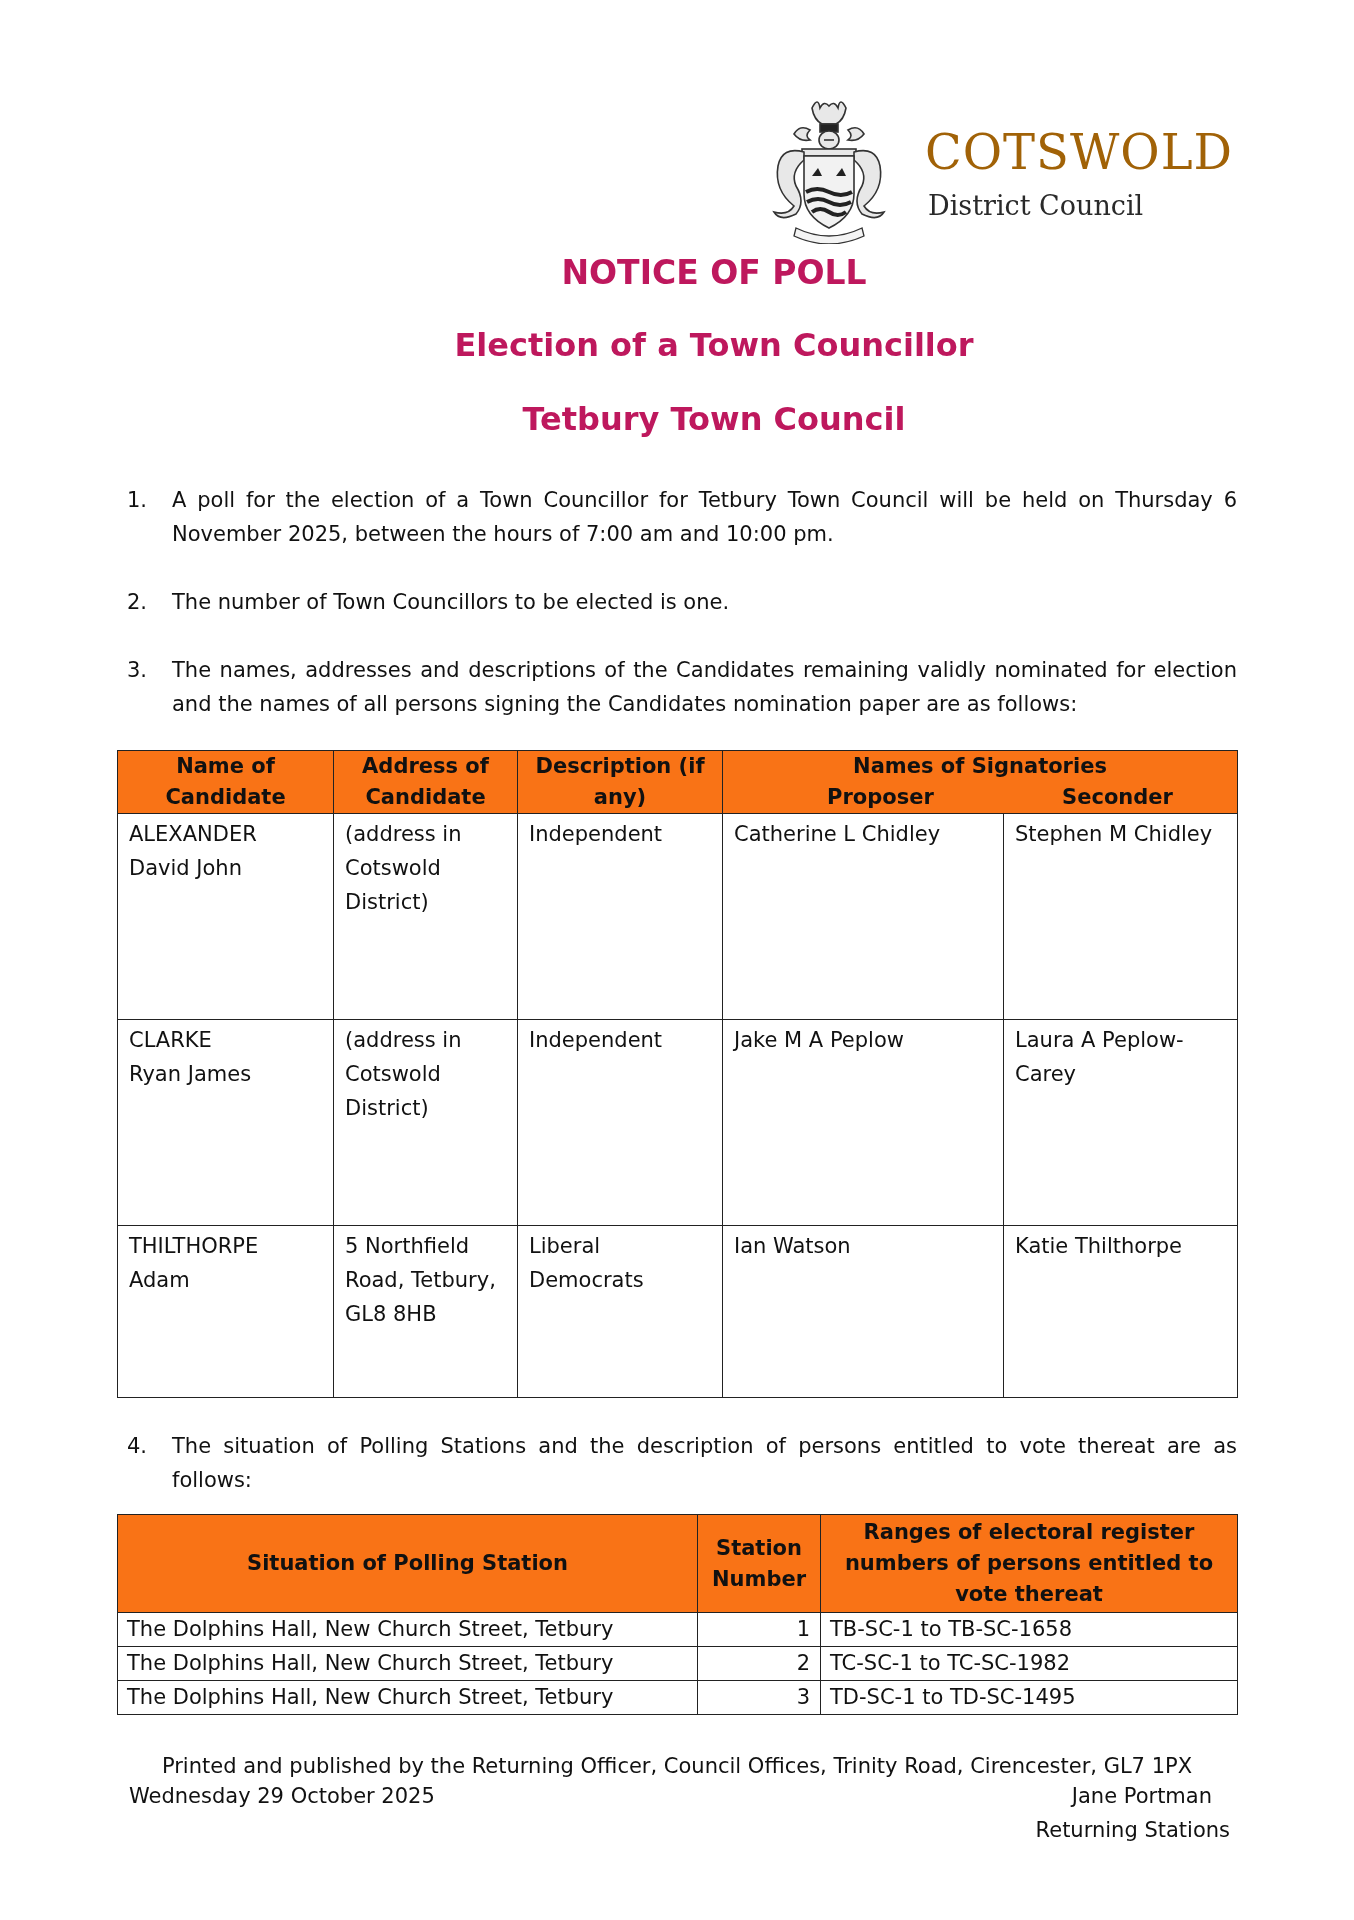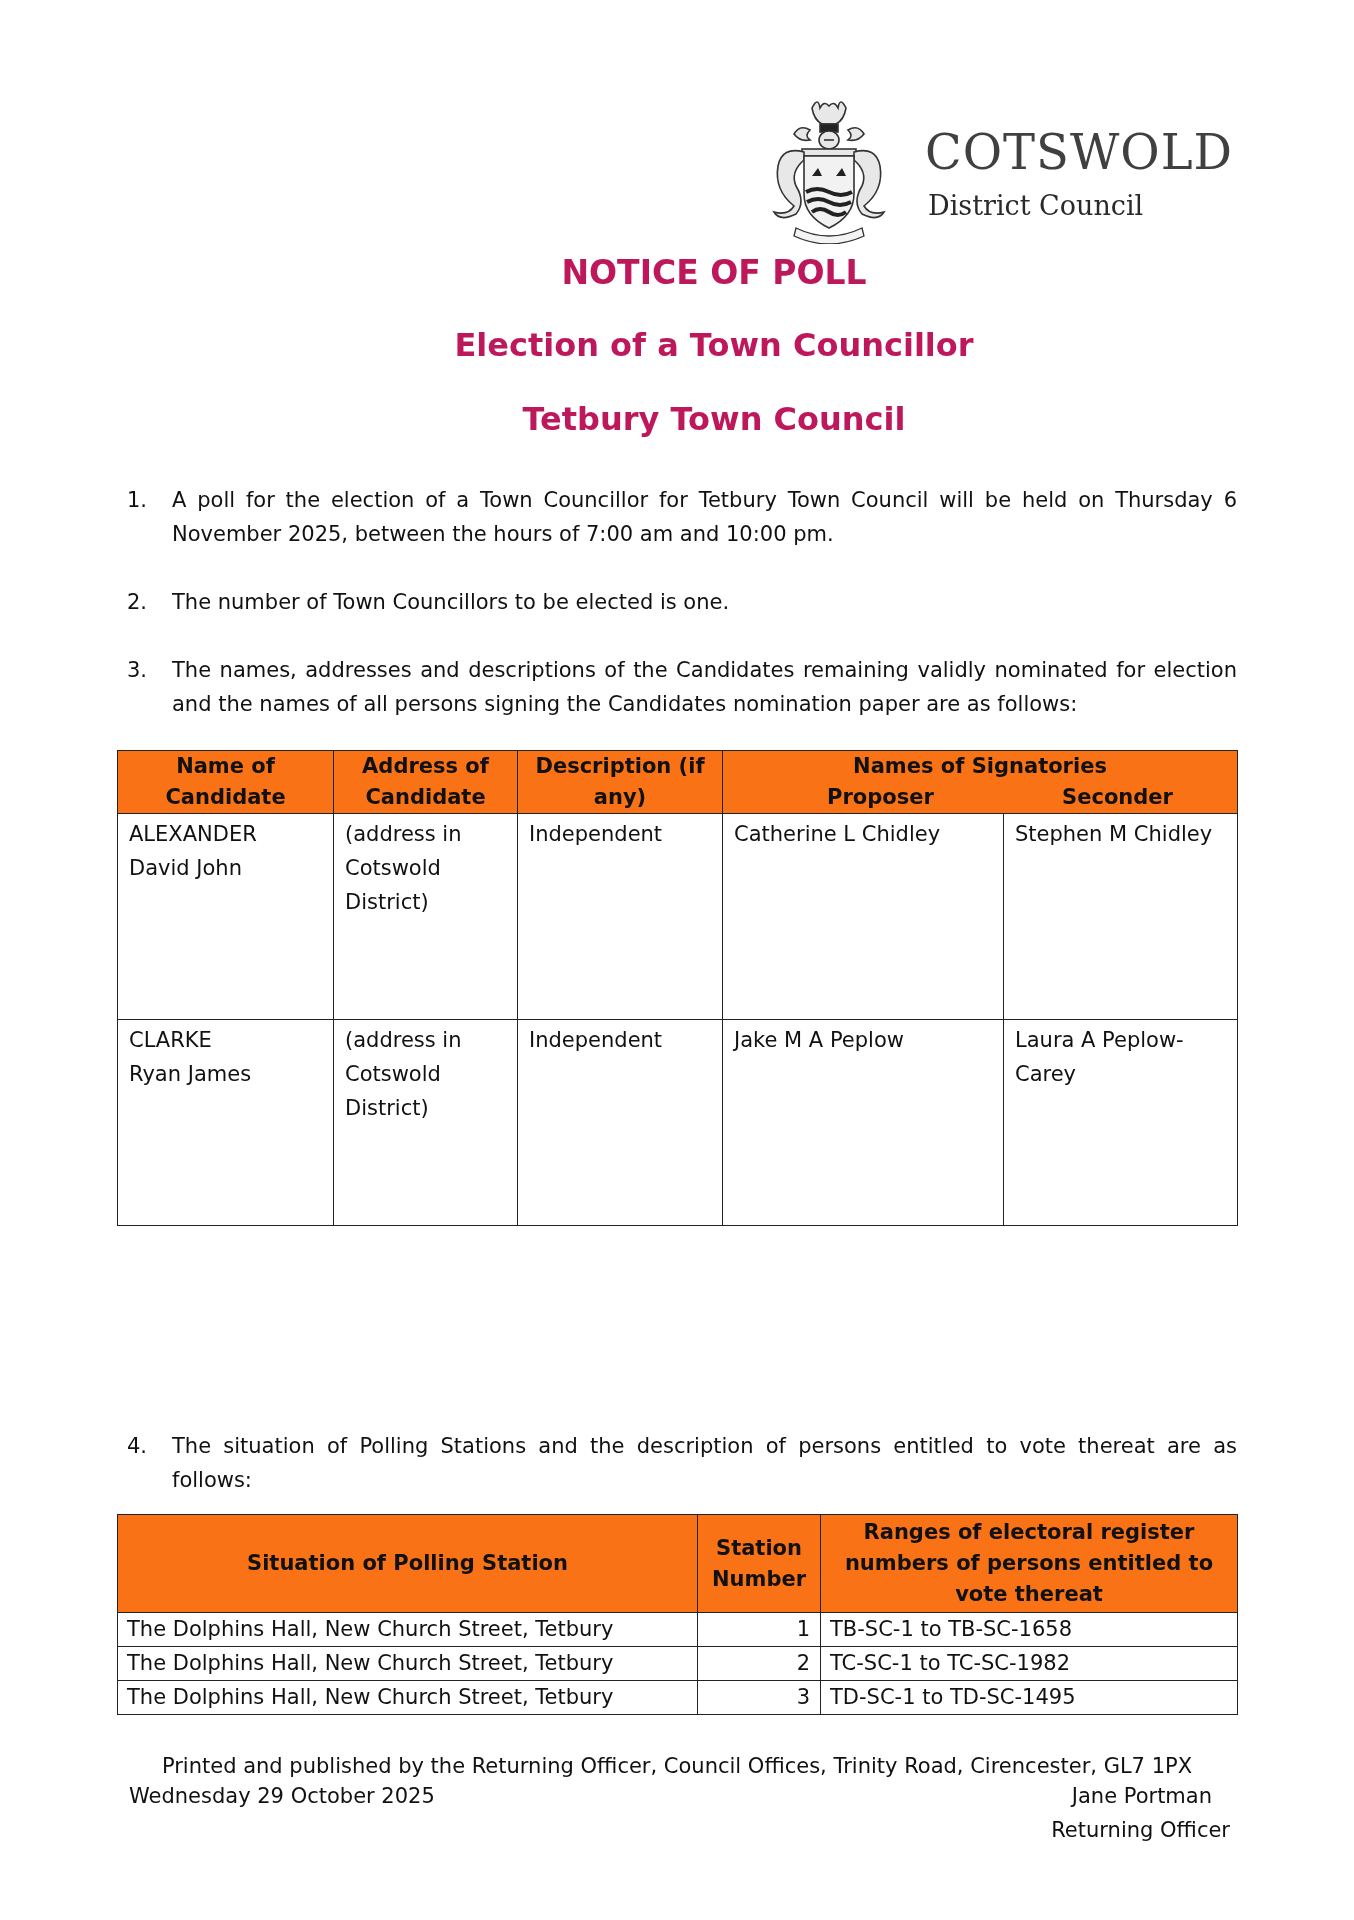--- a/index.html
+++ b/index.html
@@ -3,21 +3,21 @@
 <meta charset="utf-8">
 <style>
   html, body { margin: 0; padding: 0; background: #ffffff; }
   body { width: 1354px; height: 1920px; position: relative; overflow: hidden;
          font-family: "DejaVu Sans", "Liberation Sans", sans-serif; color: #111; }
   .abs { position: absolute; }
 
   
   #crest { left: 760px; top: 94px; width: 138px; height: 150px; }
   #brand-name { left: 925px; top: 128px; font-family: "DejaVu Serif", "Liberation Serif", serif;
-                font-size: 48px; color: #404040; letter-spacing: 1px; line-height: 1; white-space: nowrap; }
+                font-size: 48px; color: #a16207; letter-spacing: 1px; line-height: 1; white-space: nowrap; }
   #brand-sub { left: 928px; top: 192px; font-family: "DejaVu Serif", "Liberation Serif", serif;
                font-size: 27px; color: #2a2a2a; line-height: 1; white-space: nowrap; }
 
   
   .title { left: 0; width: 1354px; text-align: center; font-weight: bold; line-height: 1; white-space: nowrap; color: #be185d; padding-left: 37px; }
   #title-1 { top: 256px; font-size: 33px; }
   #title-2 { top: 329px; font-size: 32px; }
   #title-3 { top: 403px; font-size: 32px; }
 
   
@@ -145,20 +145,30 @@
     <tr>
       <td>
         <div>CLARKE</div>
         <div>Ryan James</div>
       </td>
       <td>(address in Cotswold District)</td>
       <td>Independent</td>
       <td>Jake M A Peplow</td>
       <td>Laura A Peplow-Carey</td>
     </tr>
+    <tr class="last">
+      <td>
+        <div>THILTHORPE</div>
+        <div>Adam</div>
+      </td>
+      <td>5 Northfield Road, Tetbury, GL8 8HB</td>
+      <td>Liberal Democrats</td>
+      <td>Ian Watson</td>
+      <td>Katie Thilthorpe</td>
+    </tr>
   </tbody>
 </table>
 
 <div id="para-4" class="abs para">
   <span class="num">4.</span>
   <span class="txt">The situation of Polling Stations and the description of persons entitled to vote thereat are as follows:</span>
 </div>
 
 <table id="poll-table">
   <colgroup>
@@ -187,14 +197,14 @@
     <tr>
       <td>The Dolphins Hall, New Church Street, Tetbury</td>
       <td class="station-num">3</td>
       <td>TD-SC-1 to TD-SC-1495</td>
     </tr>
   </tbody>
 </table>
 
 <div id="foot-date" class="abs foot">Wednesday 29 October 2025</div>
 <div id="foot-name" class="abs foot">Jane Portman</div>
-<div id="foot-role" class="abs foot">Returning Officer</div>
+<div id="foot-role" class="abs foot">Returning Stations</div>
 <div id="foot-imprint" class="abs foot">Printed and published by the Returning Officer, Council Offices, Trinity Road, Cirencester, GL7 1PX</div>
 
 </body></html>

